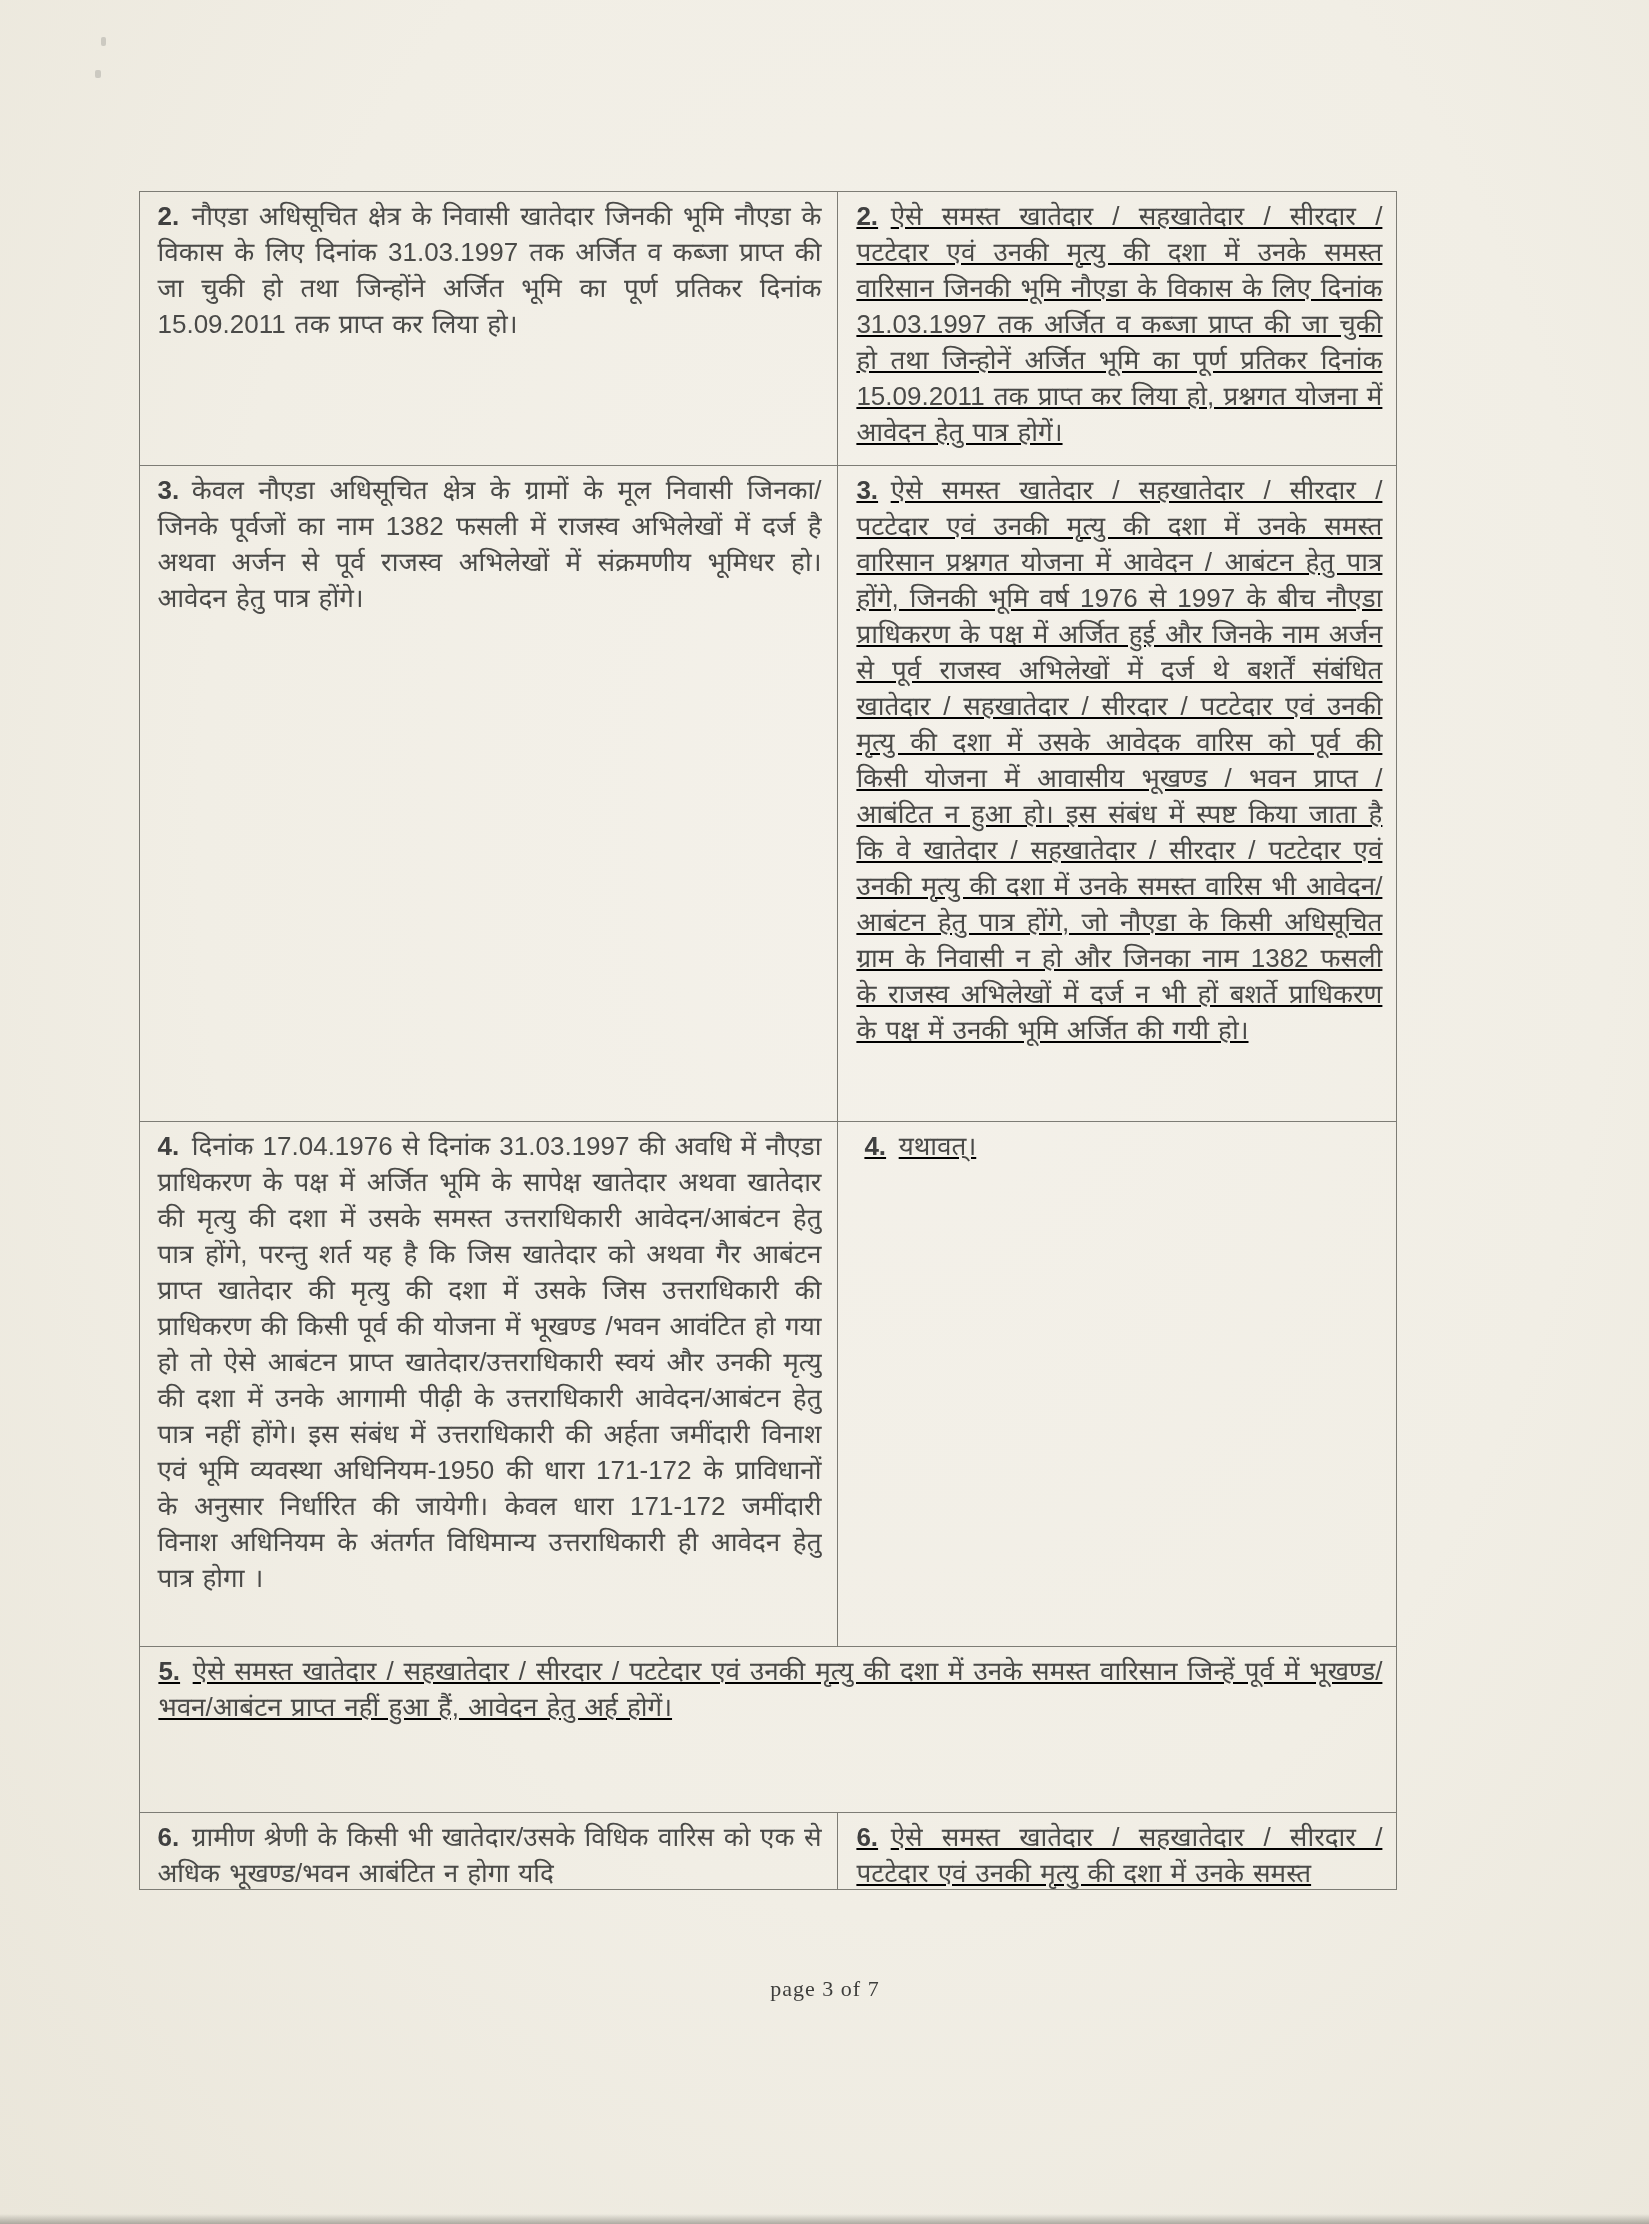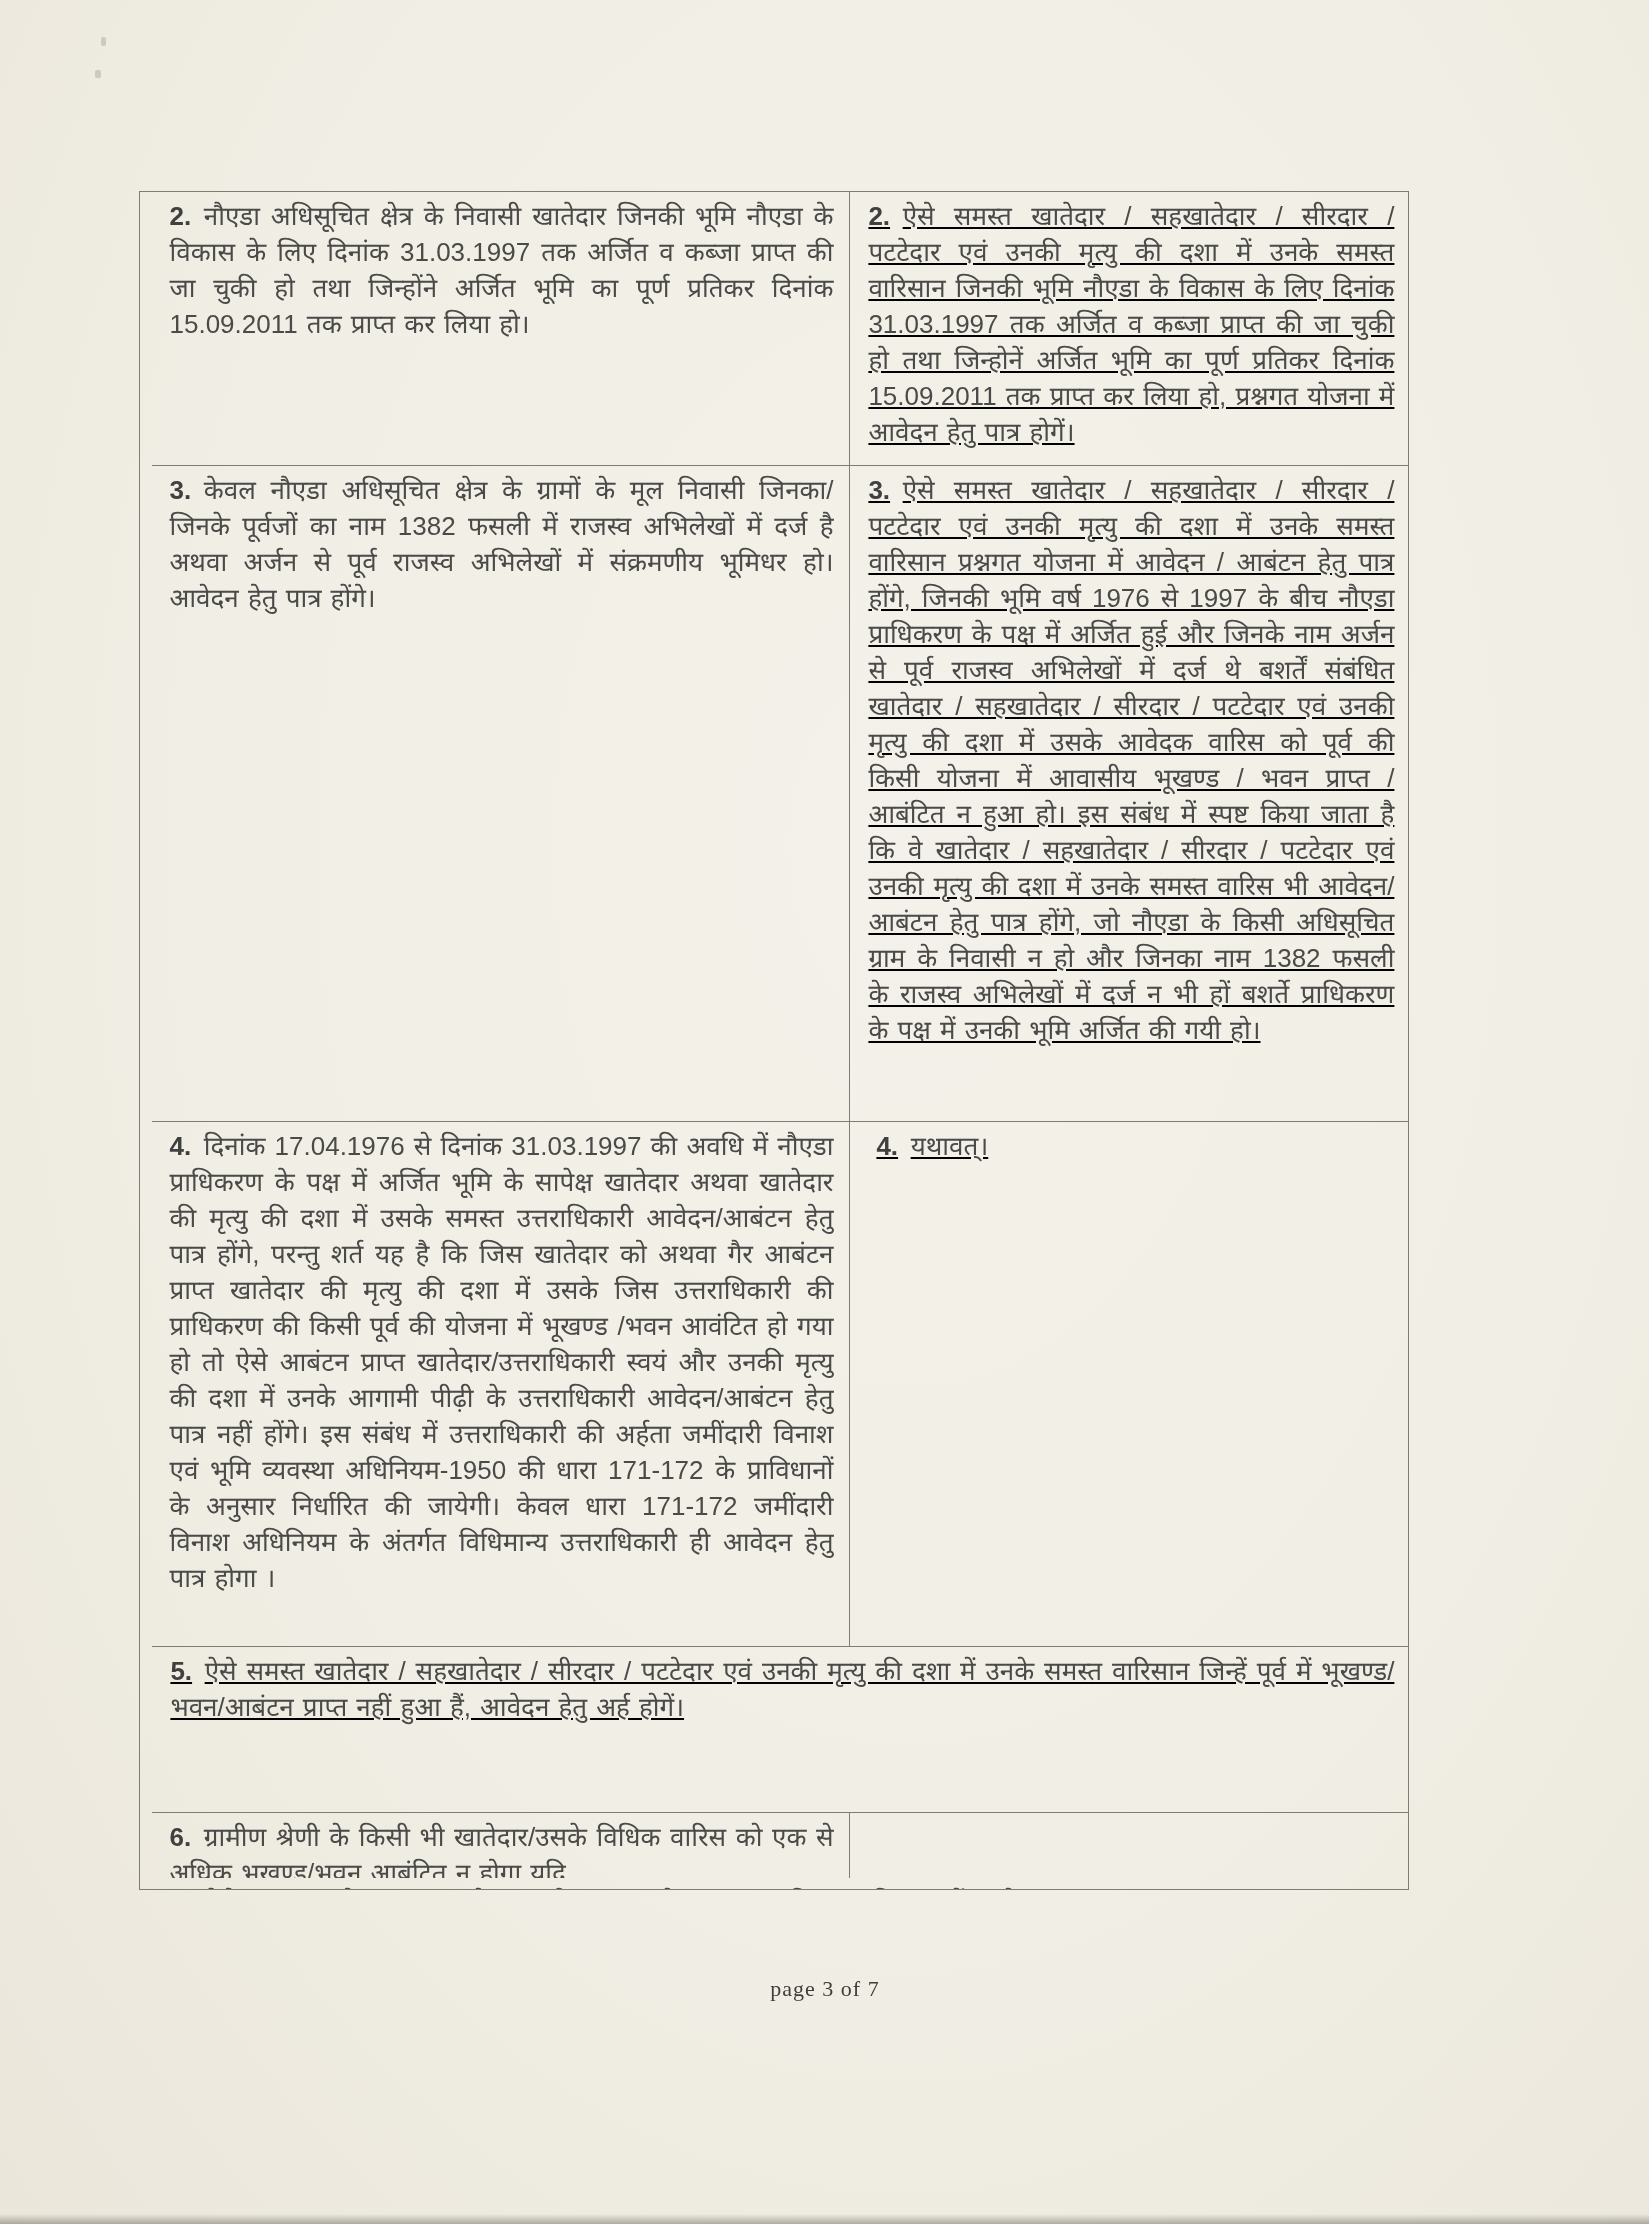--- a/index.html
+++ b/index.html
@@ -25,32 +25,31 @@
     height: 9.7px;
     background: linear-gradient(180deg, rgba(128,126,118,0) 0%, rgba(110,108,100,0.50) 100%);
   }
   .doc-table {
     position: absolute;
     left: 139px;
     top: 191px;
     width: 1256px;
     border: 1.9px solid #7d7c75;
     background: transparent;
-    padding-left: 12px;
   }
   .row {
     display: flex;
     border-top: 1.9px solid #7d7c75;
   }
   .row:first-child { border-top: none; }
   .row:nth-child(1) { height: 273px; }
   .row:nth-child(2) { height: 655px; }
   .row:nth-child(3) { height: 524px; gap: 8px; }
   .row:nth-child(4) { height: 165px; }
-  .row:nth-child(5) { height: 76px; flex-direction: column; }
+  .row:nth-child(5) { height: 76px; }
   .cell {
     box-sizing: border-box;
     overflow: hidden;
   }
   .cell-left {
     width: 698px;
     border-right: 1.9px solid #7d7c75;
     padding: 5.8px 15.5px 4.9px 17.5px;
   }
   .cell-right {

